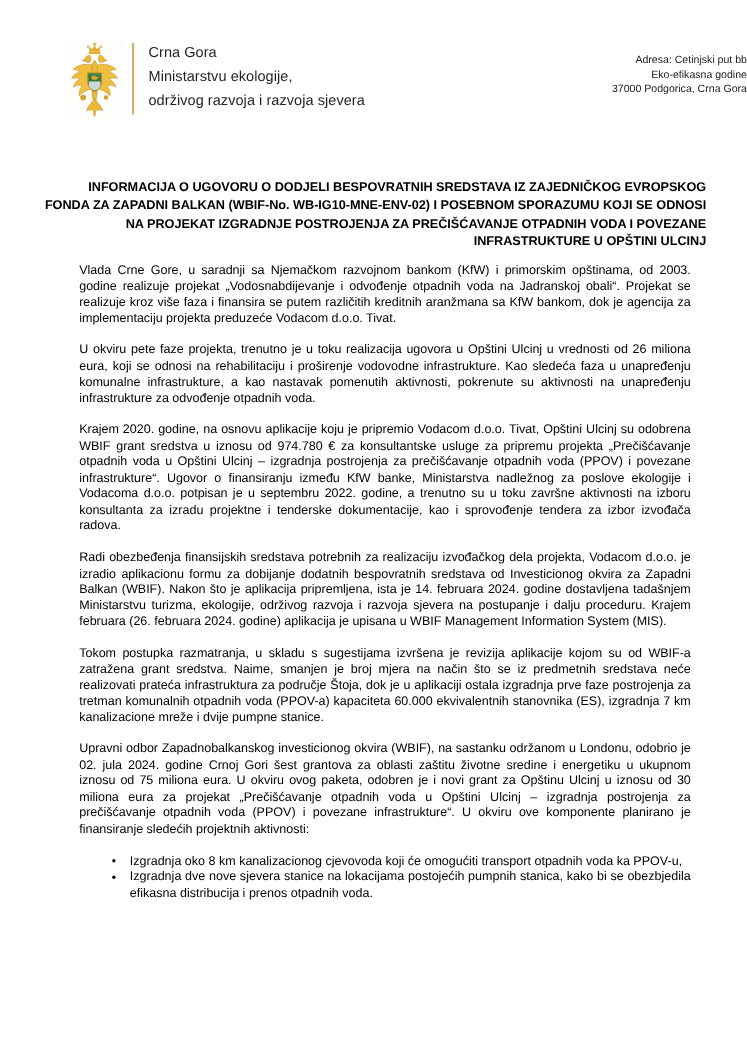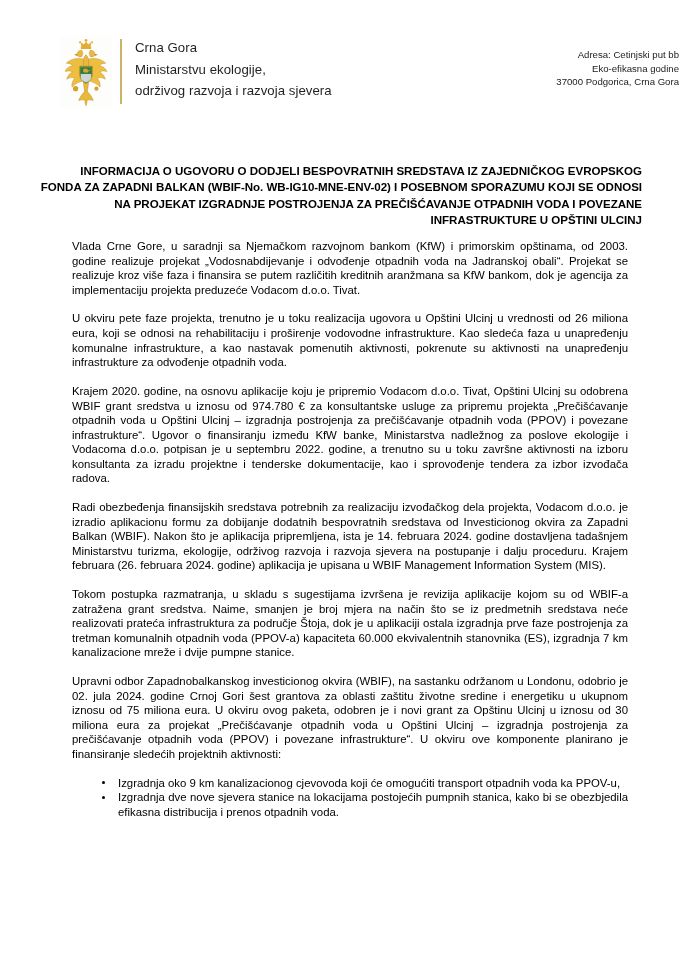--- a/index.html
+++ b/index.html
@@ -222,18 +222,18 @@
 
   <div class="body-copy">
     <p class="para">Vlada Crne Gore, u saradnji sa Njemačkom razvojnom bankom (KfW) i primorskim opštinama, od 2003. godine realizuje projekat „Vodosnabdijevanje i odvođenje otpadnih voda na Jadranskoj obali“. Projekat se realizuje kroz više faza i finansira se putem različitih kreditnih aranžmana sa KfW bankom, dok je agencija za implementaciju projekta preduzeće Vodacom d.o.o. Tivat.</p>
     <p class="para">U okviru pete faze projekta, trenutno je u toku realizacija ugovora u Opštini Ulcinj u vrednosti od 26 miliona eura, koji se odnosi na rehabilitaciju i proširenje vodovodne infrastrukture. Kao sledeća faza u unapređenju komunalne infrastrukture, a kao nastavak pomenutih aktivnosti, pokrenute su aktivnosti na unapređenju infrastrukture za odvođenje otpadnih voda.</p>
     <p class="para">Krajem 2020. godine, na osnovu aplikacije koju je pripremio Vodacom d.o.o. Tivat, Opštini Ulcinj su odobrena WBIF grant sredstva u iznosu od 974.780 € za konsultantske usluge za pripremu projekta „Prečišćavanje otpadnih voda u Opštini Ulcinj – izgradnja postrojenja za prečišćavanje otpadnih voda (PPOV) i povezane infrastrukture“. Ugovor o finansiranju između KfW banke, Ministarstva nadležnog za poslove ekologije i Vodacoma d.o.o. potpisan je u septembru 2022. godine, a trenutno su u toku završne aktivnosti na izboru konsultanta za izradu projektne i tenderske dokumentacije, kao i sprovođenje tendera za izbor izvođača radova.</p>
     <p class="para">Radi obezbeđenja finansijskih sredstava potrebnih za realizaciju izvođačkog dela projekta, Vodacom d.o.o. je izradio aplikacionu formu za dobijanje dodatnih bespovratnih sredstava od Investicionog okvira za Zapadni Balkan (WBIF). Nakon što je aplikacija pripremljena, ista je 14. februara 2024. godine dostavljena tadašnjem Ministarstvu turizma, ekologije, održivog razvoja i razvoja sjevera na postupanje i dalju proceduru. Krajem februara (26. februara 2024. godine) aplikacija je upisana u WBIF Management Information System (MIS).</p>
     <p class="para">Tokom postupka razmatranja, u skladu s sugestijama izvršena je revizija aplikacije kojom su od WBIF-a zatražena grant sredstva. Naime, smanjen je broj mjera na način što se iz predmetnih sredstava neće realizovati prateća infrastruktura za područje Štoja, dok je u aplikaciji ostala izgradnja prve faze postrojenja za tretman komunalnih otpadnih voda (PPOV-a) kapaciteta 60.000 ekvivalentnih stanovnika (ES), izgradnja 7 km kanalizacione mreže i dvije pumpne stanice.</p>
     <p class="para">Upravni odbor Zapadnobalkanskog investicionog okvira (WBIF), na sastanku održanom u Londonu, odobrio je 02. jula 2024. godine Crnoj Gori šest grantova za oblasti zaštitu životne sredine i energetiku u ukupnom iznosu od 75 miliona eura. U okviru ovog paketa, odobren je i novi grant za Opštinu Ulcinj u iznosu od 30 miliona eura za projekat „Prečišćavanje otpadnih voda u Opštini Ulcinj – izgradnja postrojenja za prečišćavanje otpadnih voda (PPOV) i povezane infrastrukture“. U okviru ove komponente planirano je finansiranje sledećih projektnih aktivnosti:</p>
 
     <ul class="bullets">
-      <li><span class="dot"></span><span>Izgradnja oko 9 km kanalizacionog cjevovoda koji će omogućiti transport otpadnih voda ka PPOV-u,</span></li>
+      <li><span class="dot"></span><span>Izgradnja oko 8 km kanalizacionog cjevovoda koji će omogućiti transport otpadnih voda ka PPOV-u,</span></li>
       <li><span class="dot"></span><span>Izgradnja dve nove sjevera stanice na lokacijama postojećih pumpnih stanica, kako bi se obezbjedila efikasna distribucija i prenos otpadnih voda.</span></li>
     </ul>
   </div>
 
 </div>
 
 </body></html>

